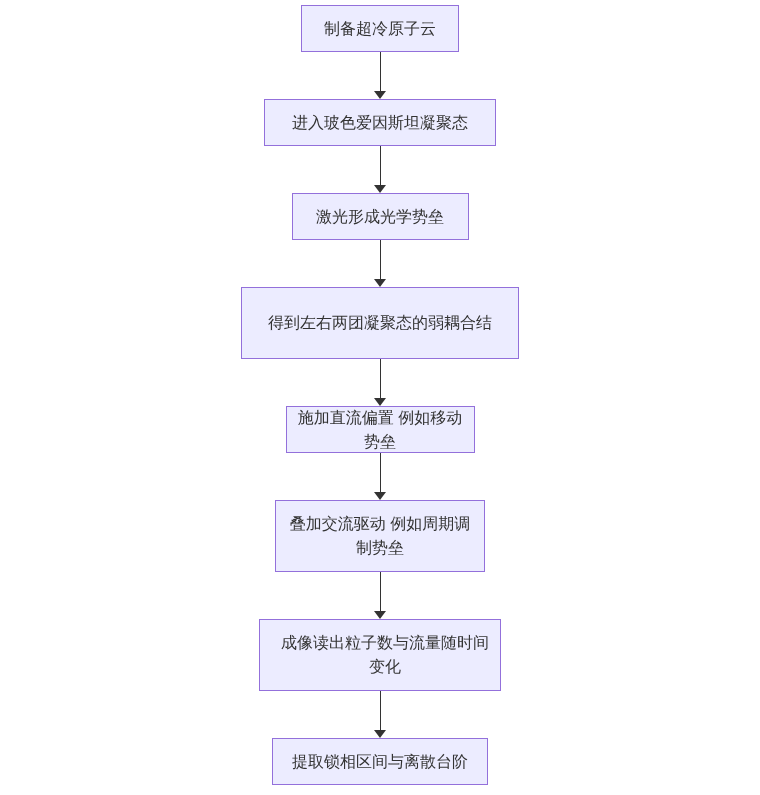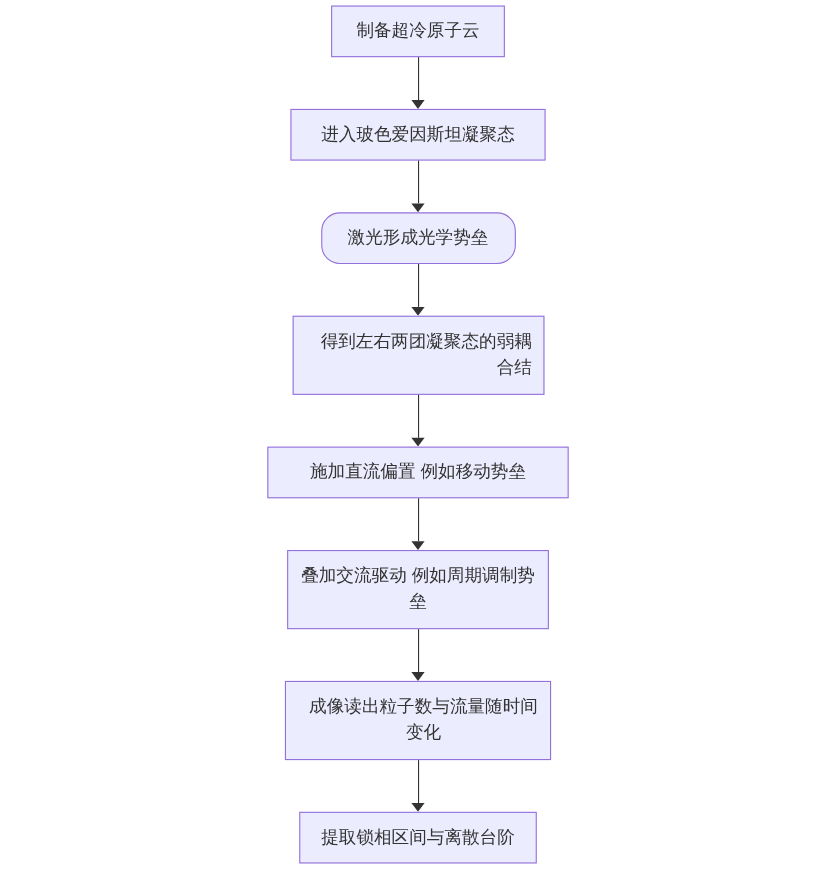--- a/index.html
+++ b/index.html
@@ -25,24 +25,24 @@
     border:1px solid var(--node-border);
     color:var(--text-color);
     font-size:16px;line-height:24px;
     display:flex;align-items:center;justify-content:center;
     text-align:center;
     flex:0 0 auto;
     padding:0 10px;
   }
   .n1{width:158px;height:47px;}
   .n2{width:232px;height:47px;}
-  .n3{width:177px;height:47px;border-radius:17px;}
-  .n4{width:229px;height:72px;text-align:right;}
-  .n5{width:274px;height:47px;}
-  .n6{width:238px;height:72px;}
+  .n3{width:177px;height:47px;}
+  .n4{width:278px;height:72px;text-align:right;}
+  .n5{width:189px;height:47px;}
+  .n6{width:210px;height:72px;}
   .n7{width:242px;height:72px;padding-left:20px;}
   .n8{width:216px;height:47px;}
   .edge{
     flex:0 0 auto;
     height:47px;width:14px;
     display:flex;flex-direction:column;align-items:center;
     justify-content:flex-end;
   }
   .edge .stem{
     width:1px;flex:1 1 auto;

